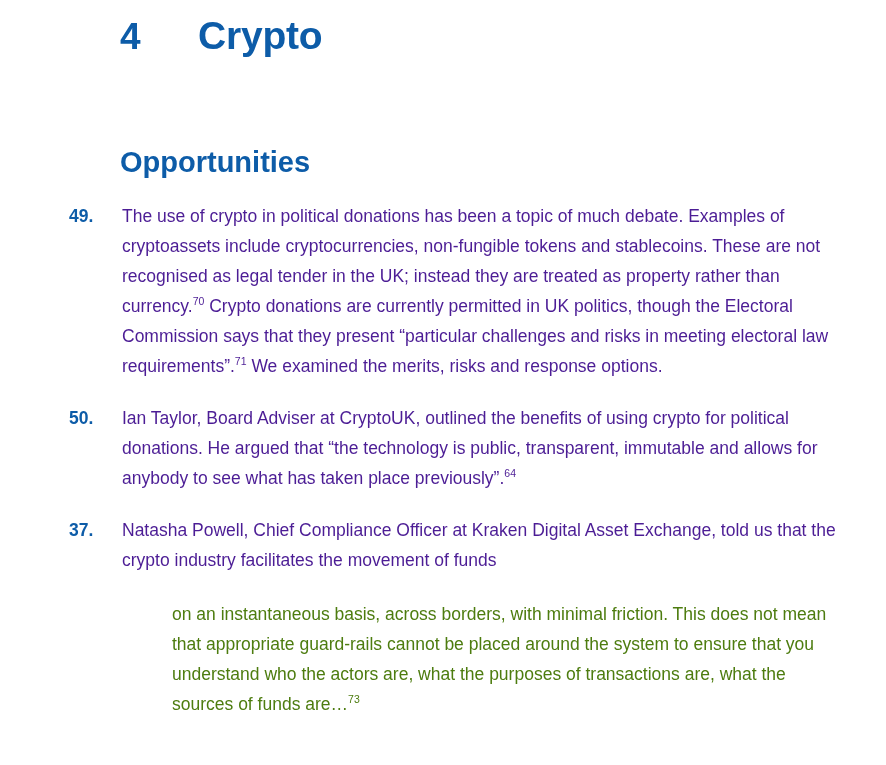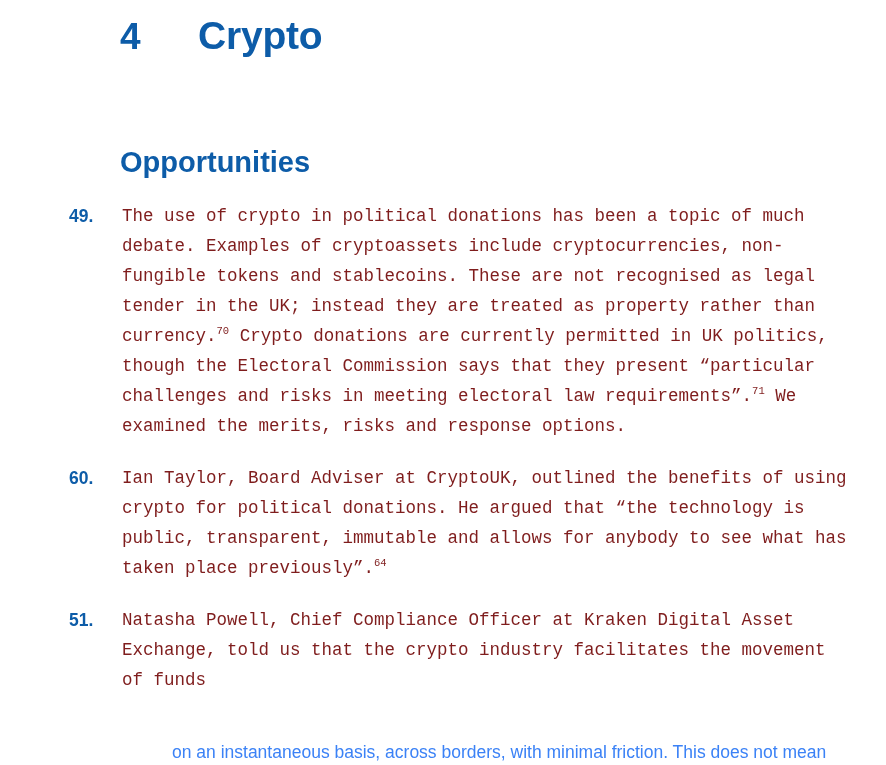--- a/index.html
+++ b/index.html
@@ -64,62 +64,61 @@
     font-weight: bold;
     font-size: 17.5px;
     line-height: 30px;
     text-align: left;
     padding-left: 1px;
   }
   .para-text {
     flex: 1 1 auto;
     font-size: 17.5px;
     line-height: 30px;
-    color: #7f1d1d;
+    color: #4c1d95;
     text-align: left;
-    font-family: Liberation Mono, monospace;
   }
   sup {
     font-size: 10.5px;
     vertical-align: super;
     line-height: 0;
   }
 
   
   .quote {
     margin-left: 172px;
     margin-right: 38px;
-    margin-top: 42px;
+    margin-top: 24px;
     font-size: 17.5px;
     line-height: 30px;
-    color: #3b82f6;
+    color: #4d7c0f;
   }
 </style>
 </head>
 <body>
 
 <div class="page">
 
   <div class="chapter-heading">
     <span class="chapter-number">4</span>
     <span class="chapter-title">Crypto</span>
   </div>
 
   <div class="section-heading">Opportunities</div>
 
   <div class="para">
     <div class="para-num">49.</div>
     <div class="para-text">The use of crypto in political donations has been a topic of much debate. Examples of cryptoassets include cryptocurrencies, non-fungible tokens and stablecoins. These are not recognised as legal tender in the UK; instead they are treated as property rather than currency.<sup>70</sup> Crypto donations are currently permitted in UK politics, though the Electoral Commission says that they present “particular challenges and risks in meeting electoral law requirements”.<sup>71</sup> We examined the merits, risks and response options.</div>
   </div>
 
   <div class="para">
-    <div class="para-num">60.</div>
+    <div class="para-num">50.</div>
     <div class="para-text">Ian Taylor, Board Adviser at CryptoUK, outlined the benefits of using crypto for political donations. He argued that “the technology is public, transparent, immutable and allows for anybody to see what has taken place previously”.<sup>64</sup></div>
   </div>
 
   <div class="para">
-    <div class="para-num">51.</div>
+    <div class="para-num">37.</div>
     <div class="para-text">Natasha Powell, Chief Compliance Officer at Kraken Digital Asset Exchange, told us that the crypto industry facilitates the movement of funds</div>
   </div>
 
   <div class="quote">on an instantaneous basis, across borders, with minimal friction. This does not mean that appropriate guard-rails cannot be placed around the system to ensure that you understand who the actors are, what the purposes of transactions are, what the sources of funds are…<sup>73</sup></div>
 
 </div>
 
 </body></html>

